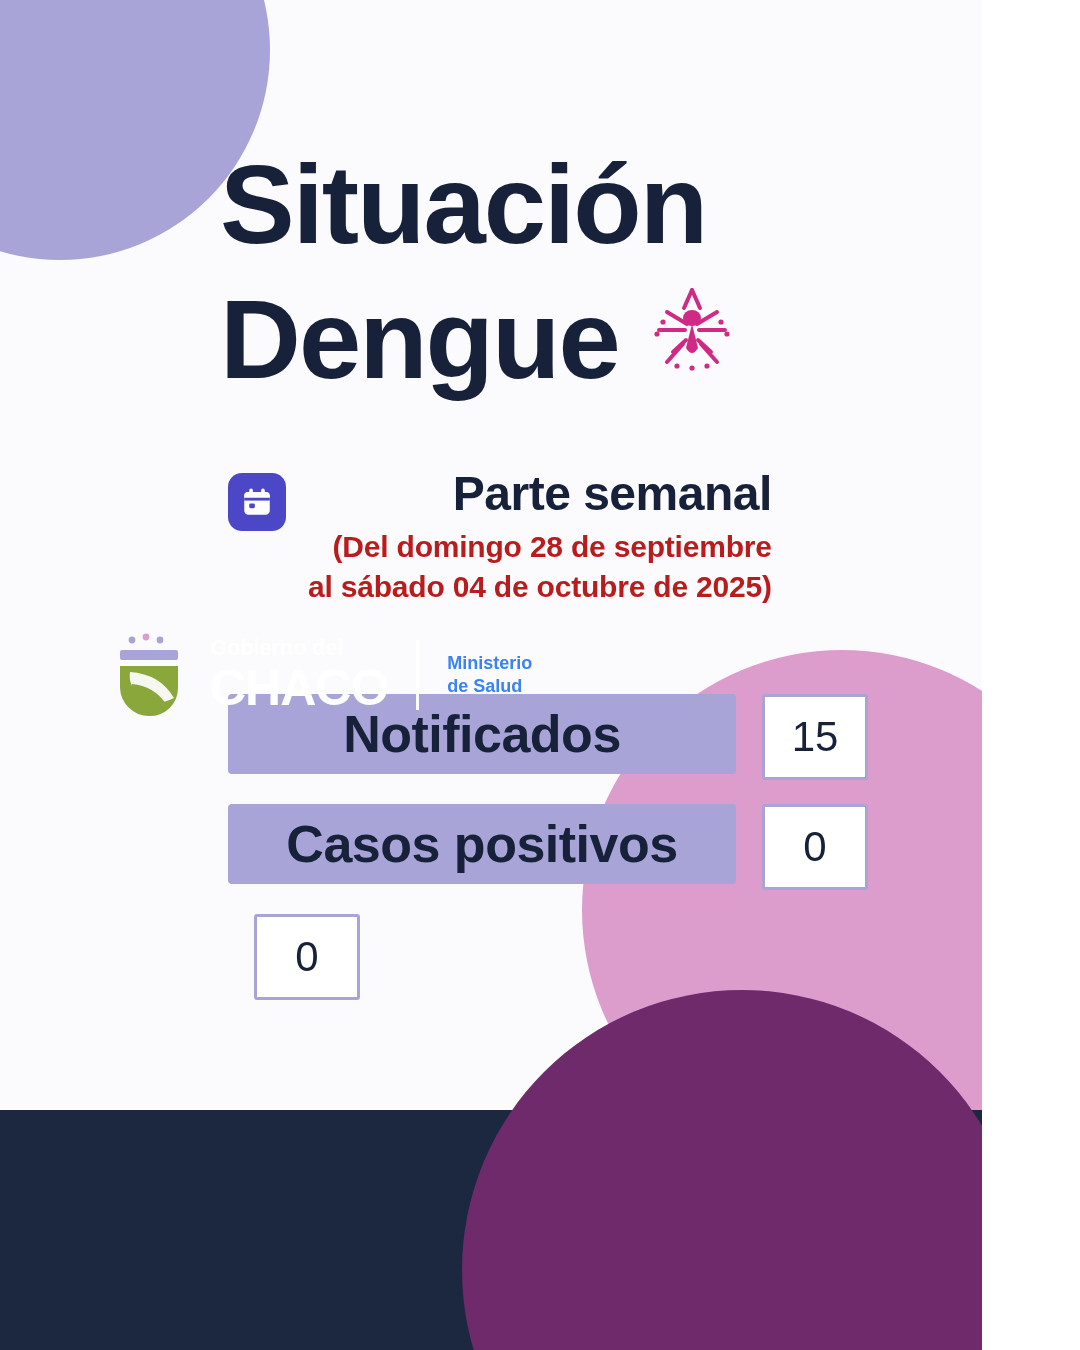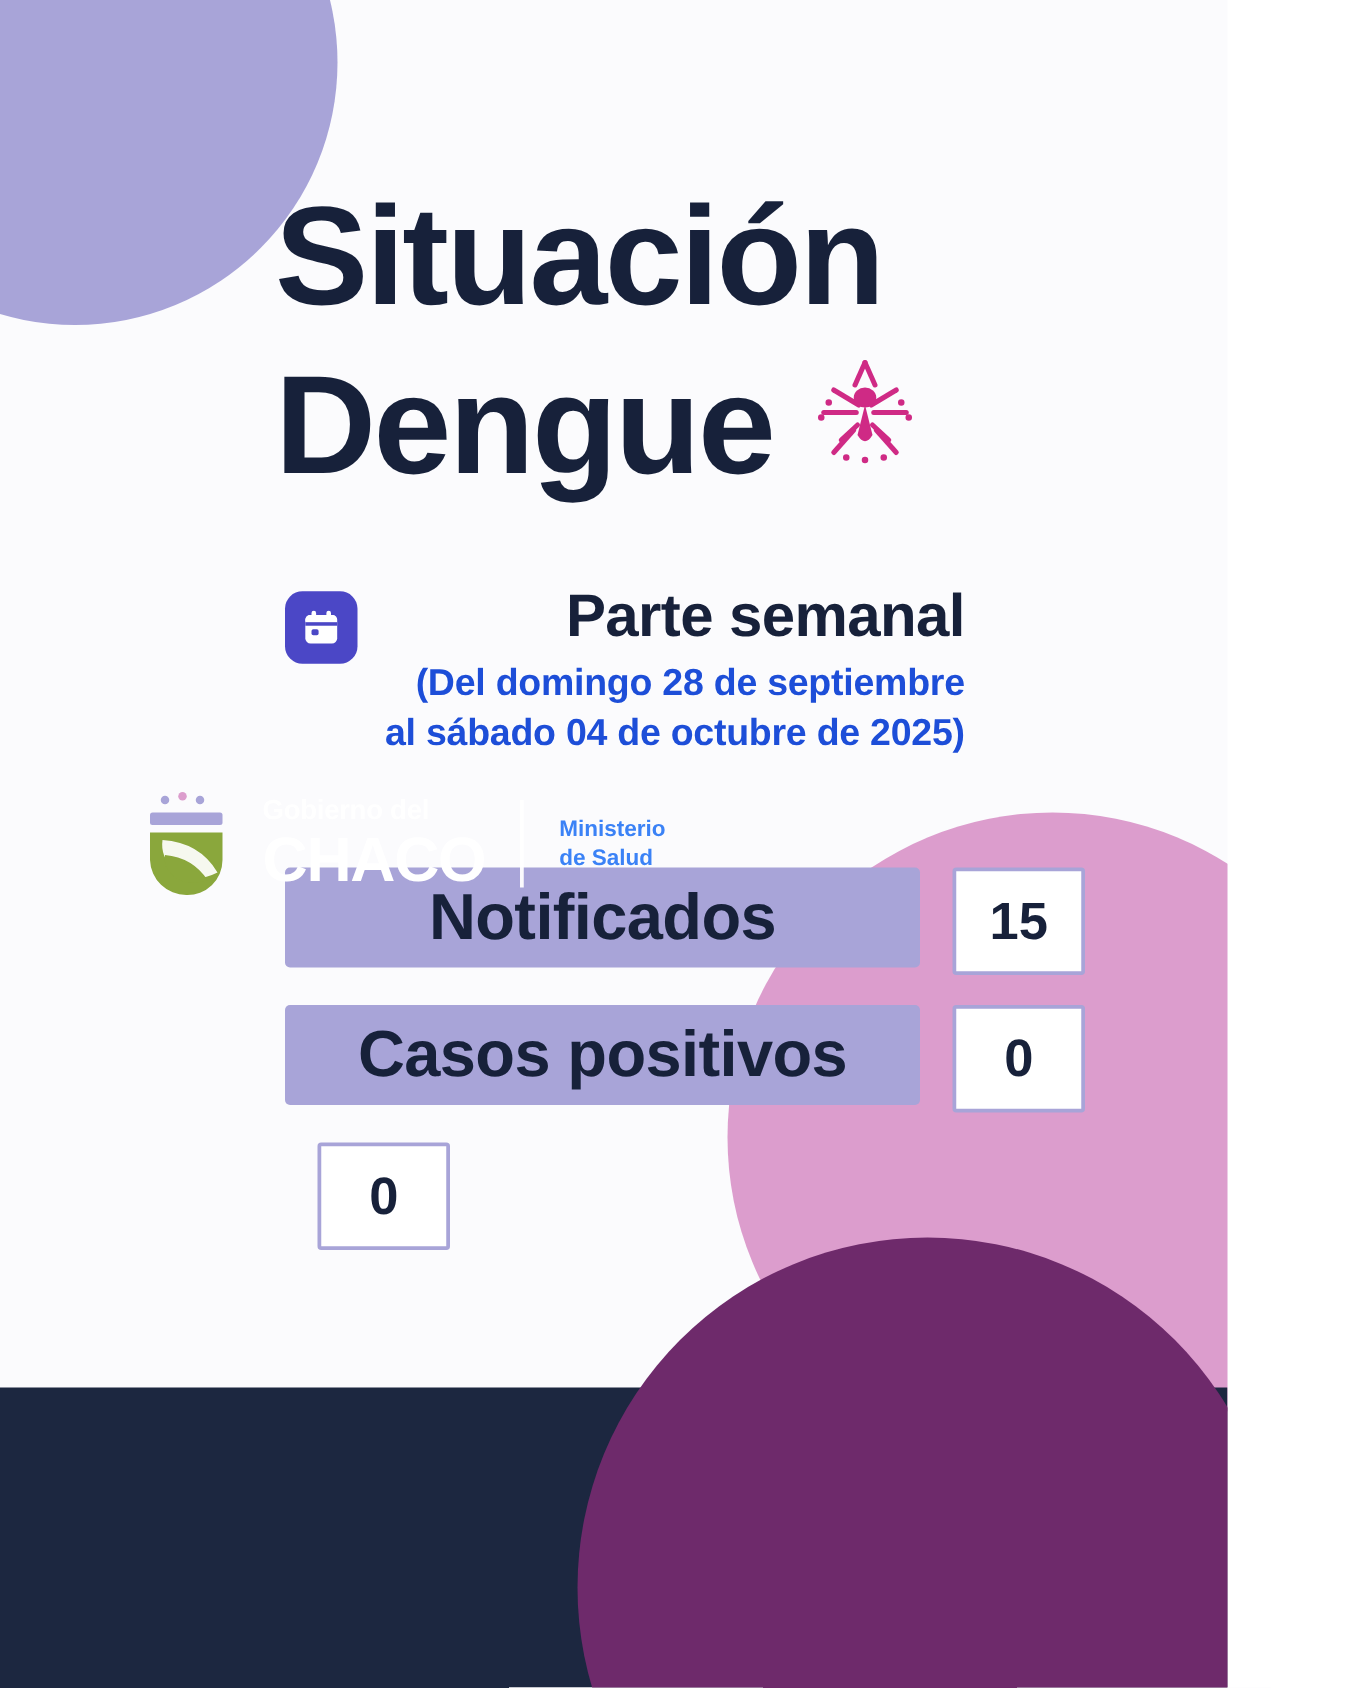--- a/index.html
+++ b/index.html
@@ -116,21 +116,21 @@
     font-size: 48px;
     font-weight: 700;
     color: #17213a;
     line-height: 1.05;
     letter-spacing: -0.5px;
   }
   .subtitle-range {
     margin-top: 8px;
     font-size: 30px;
     font-weight: 700;
-    color: #1d4ed8;
+    color: #b91c1c;
     line-height: 1.35;
     letter-spacing: -0.2px;
   }
 
   
   .stats {
     margin: 86px 0 0 228px;
   }
   .stat-row {
     display: flex;
@@ -154,21 +154,21 @@
     width: 100px;
     height: 80px;
     margin-left: 26px;
     border: 3px solid #a8a4d8;
     border-radius: 3px;
     background: #ffffff;
     display: flex;
     align-items: center;
     justify-content: center;
     font-size: 42px;
-    font-weight: 700;
+    font-weight: 400;
     color: #17213a;
   }
 
   
   .footer-inner {
     position: absolute;
     left: 110px;
     top: 50%;
     transform: translateY(-50%);
     display: flex;

